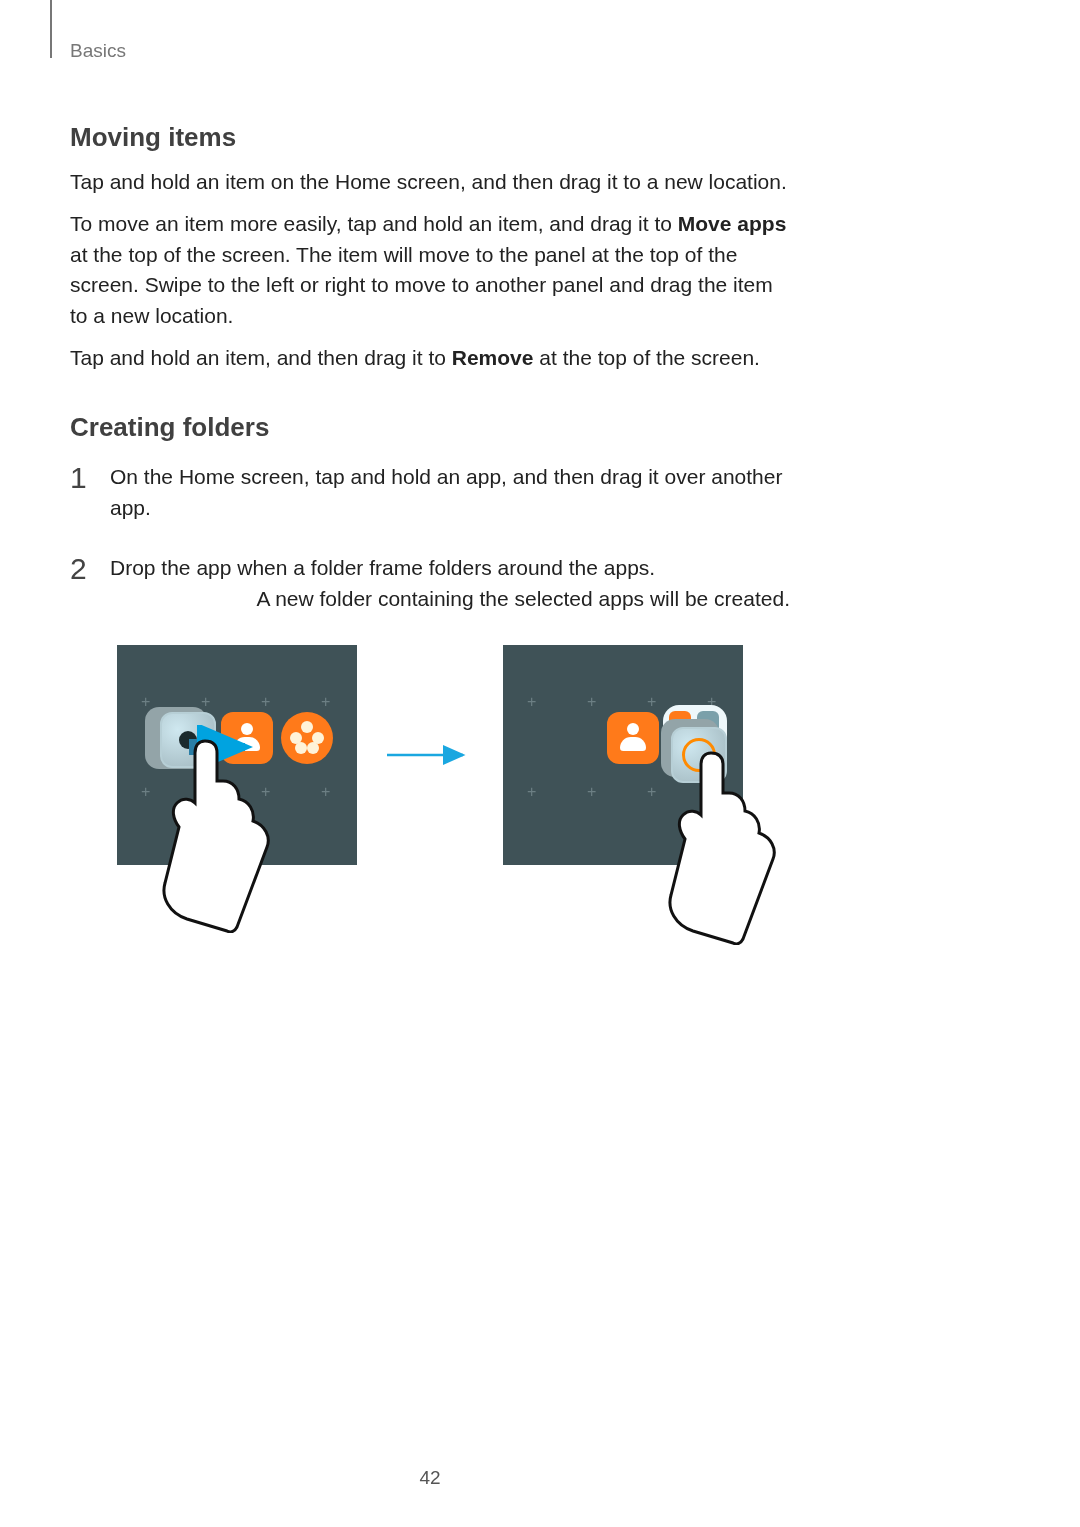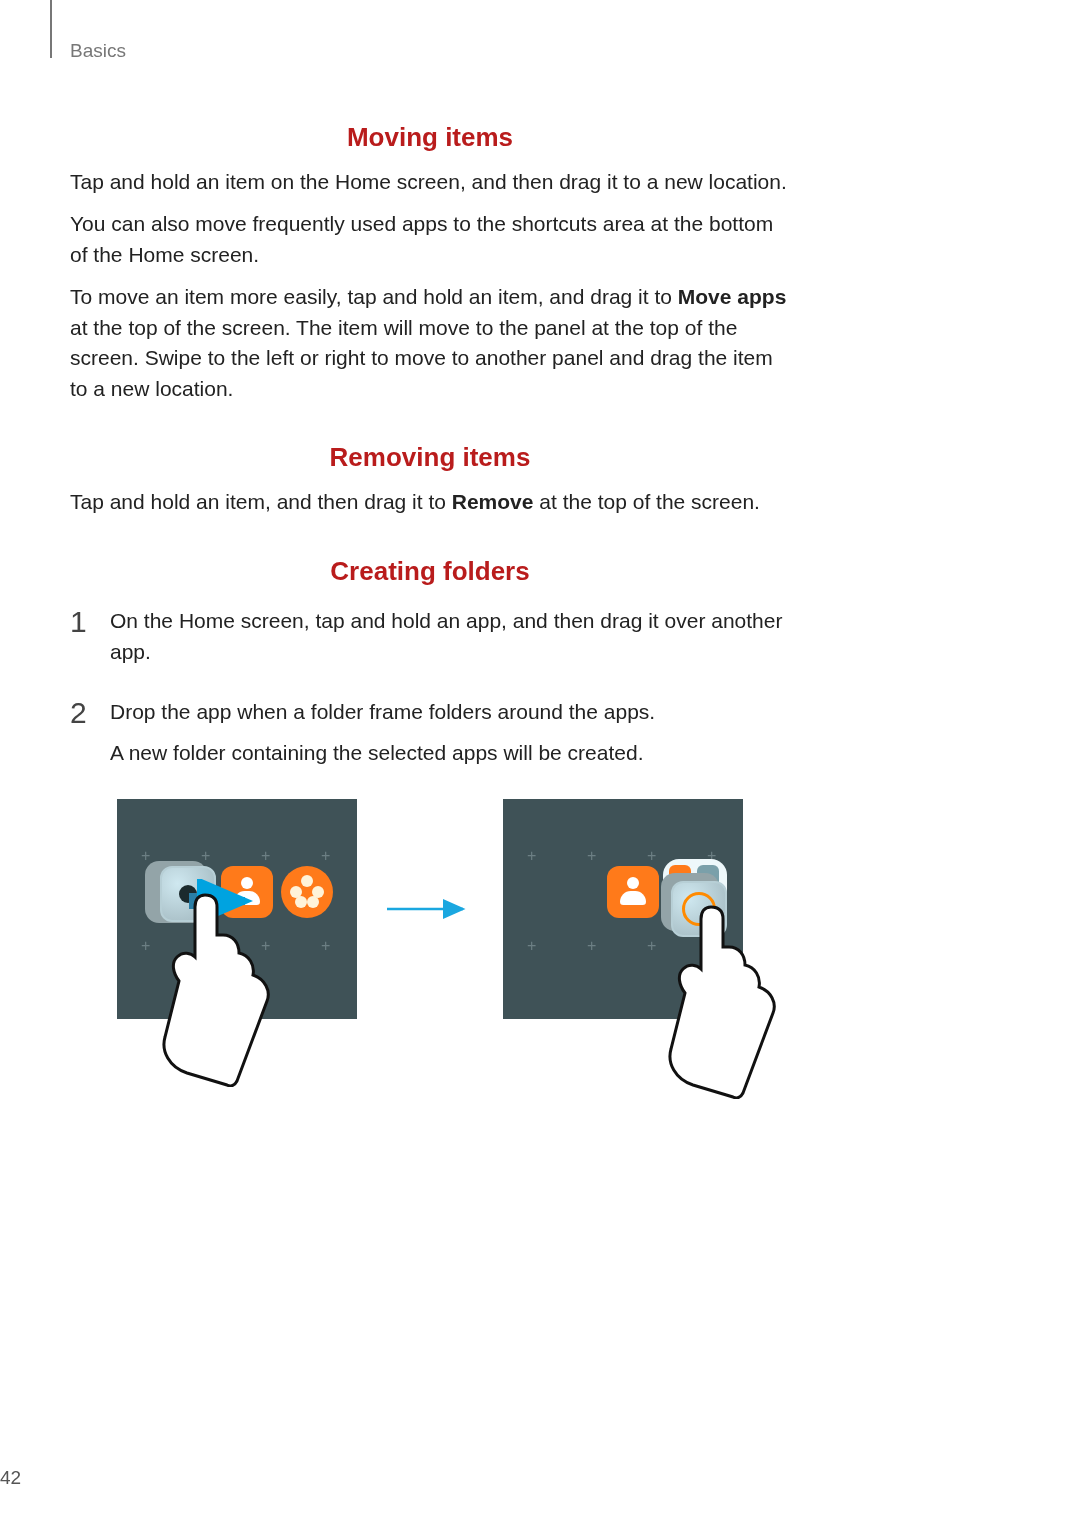--- a/index.html
+++ b/index.html
@@ -27,22 +27,21 @@
   }
   .breadcrumb {
     color: #777;
     font-size: 19px;
     margin: 0 0 60px 0;
   }
   h2 {
     font-size: 26px;
     font-weight: 700;
     margin: 38px 0 14px 0;
-    color: #b91c1c;
-    text-align: center;
+    color: #404040;
   }
   p.body {
     font-size: 21px;
     line-height: 1.45;
     margin: 10px 0 12px 0;
     color: #222;
   }
   .strong { font-weight: 700; }
   ol.steps {
     list-style: none;
@@ -63,21 +62,22 @@
     position: absolute;
     left: 0;
     top: -6px;
     font-size: 30px;
     font-weight: 400;
     color: #444;
     font-family: Arial, sans-serif;
   }
   .sub {
     display: block;
-    margin-top: 10px;
+    margin-top: 0;
+    text-align: right;
   }
   .figure-row {
     display: flex;
     align-items: center;
     justify-content: center;
     gap: 28px;
     margin-top: 30px;
   }
   .phone-panel {
     width: 240px;
@@ -168,39 +168,38 @@
   }
   .hand {
     position: absolute;
     width: 130px;
     height: 200px;
   }
   .page-number {
     position: absolute;
     bottom: 38px;
     left: 0; right: 0;
+    text-align: center;
     font-size: 19px;
     color: #555;
   }
 </style>
 </head>
 <body>
 
 <div class="page">
   <div class="rule"></div>
   <div class="breadcrumb">Basics</div>
 
   <h2>Moving items</h2>
   <p class="body">Tap and hold an item on the Home screen, and then drag it to a new location.</p>
-  <p class="body">You can also move frequently used apps to the shortcuts area at the bottom of the Home screen.</p>
   <p class="body">
     <span>To move an item more easily, tap and hold an item, and drag it to </span><span class="strong">Move apps</span><span> at the top of the screen. The item will move to the panel at the top of the screen. Swipe to the left or right to move to another panel and drag the item to a new location.</span>
   </p>
 
-  <h2>Removing items</h2>
   <p class="body">
     <span>Tap and hold an item, and then drag it to </span><span class="strong">Remove</span><span> at the top of the screen.</span>
   </p>
 
   <h2>Creating folders</h2>
 
   <ol class="steps">
     <li>
       <span>On the Home screen, tap and hold an app, and then drag it over another app.</span>
     </li>

